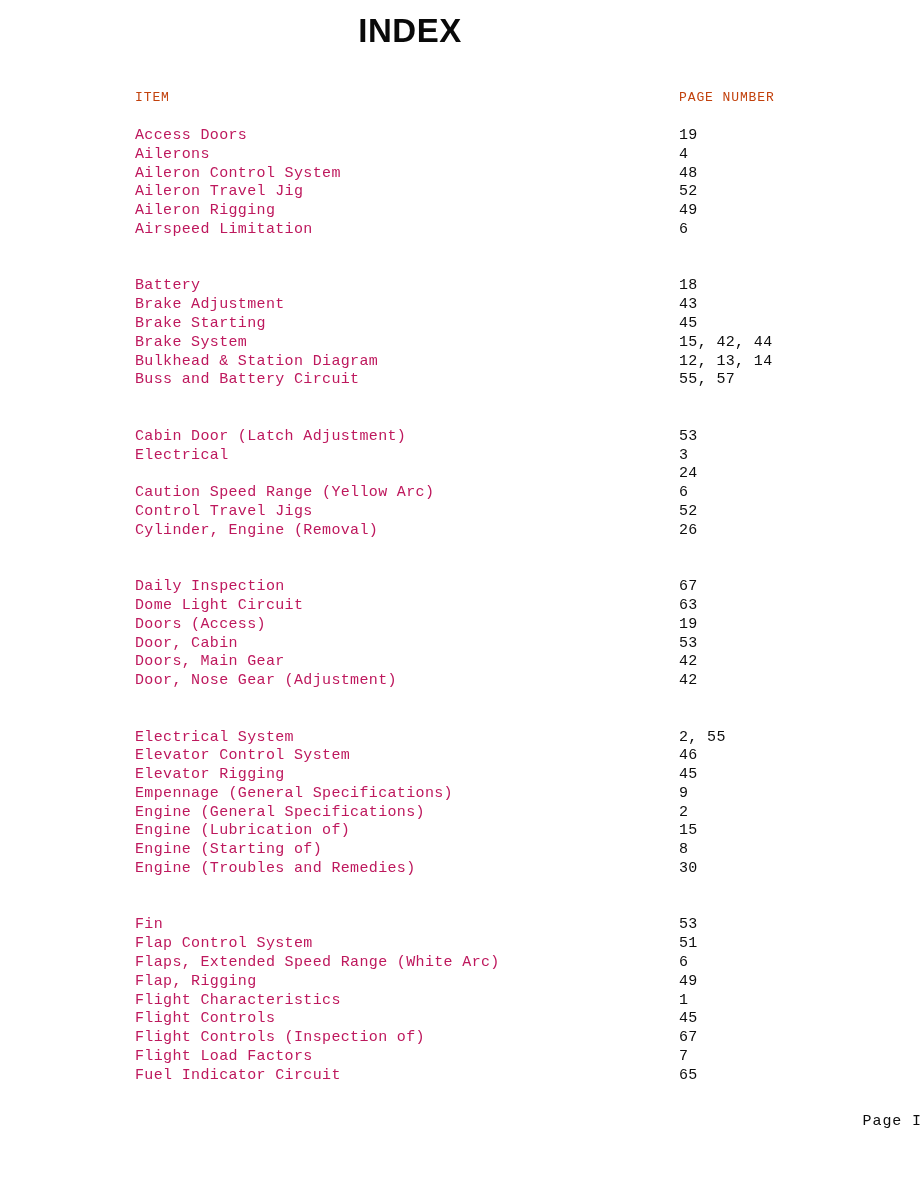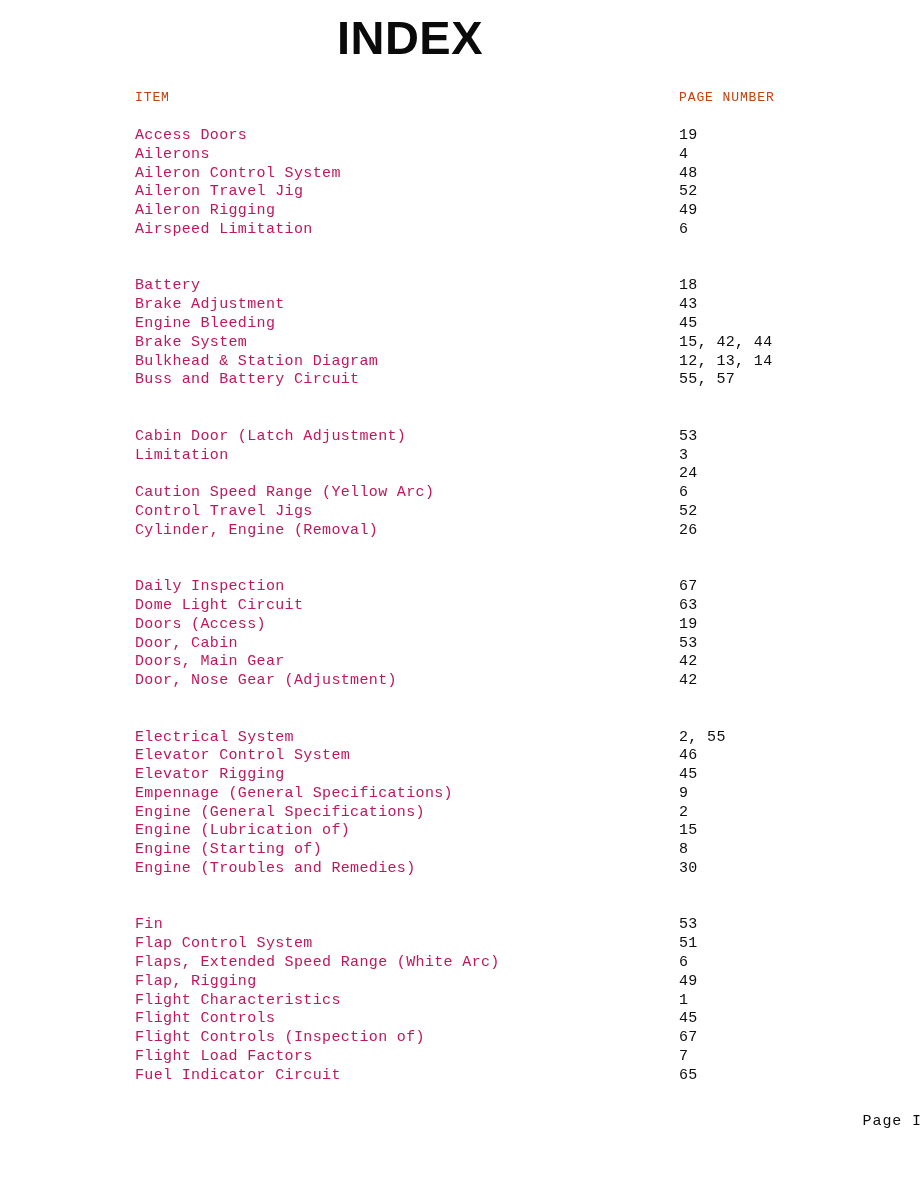--- a/index.html
+++ b/index.html
@@ -18,21 +18,21 @@
     -webkit-font-smoothing: none;
   }
   #doc-title {
     position: absolute;
     top: 14px;
     left: 0;
     width: 820px;
     text-align: center;
     font-family: "Liberation Sans", sans-serif;
     font-weight: bold;
-    font-size: 47px;
+    font-size: 33px;
     letter-spacing: 0.5px;
     line-height: 1.0;
     color: #0a0a0a;
   }
   #column-headers {
     position: absolute;
     top: 89px;
     left: 0;
     width: 922px;
     height: 20px;
@@ -111,28 +111,28 @@
         <div class="entry"><span class="entry-label">Access Doors</span><span class="entry-pages">19</span></div>
         <div class="entry"><span class="entry-label">Ailerons</span><span class="entry-pages">4</span></div>
         <div class="entry"><span class="entry-label">Aileron Control System</span><span class="entry-pages">48</span></div>
         <div class="entry"><span class="entry-label">Aileron Travel Jig</span><span class="entry-pages">52</span></div>
         <div class="entry"><span class="entry-label">Aileron Rigging</span><span class="entry-pages">49</span></div>
         <div class="entry"><span class="entry-label">Airspeed Limitation</span><span class="entry-pages">6</span></div>
       </div>
       <div class="section">
         <div class="entry"><span class="entry-label">Battery</span><span class="entry-pages">18</span></div>
         <div class="entry"><span class="entry-label">Brake Adjustment</span><span class="entry-pages">43</span></div>
-        <div class="entry"><span class="entry-label">Engine Bleeding</span><span class="entry-pages">45</span></div>
+        <div class="entry"><span class="entry-label">Brake Starting</span><span class="entry-pages">45</span></div>
         <div class="entry"><span class="entry-label">Brake System</span><span class="entry-pages">15, 42, 44</span></div>
         <div class="entry"><span class="entry-label">Bulkhead &amp; Station Diagram</span><span class="entry-pages">12, 13, 14</span></div>
         <div class="entry"><span class="entry-label">Buss and Battery Circuit</span><span class="entry-pages">55, 57</span></div>
       </div>
       <div class="section">
         <div class="entry"><span class="entry-label">Cabin Door (Latch Adjustment)</span><span class="entry-pages">53</span></div>
-        <div class="entry"><span class="entry-label">Limitation</span><span class="entry-pages">3</span></div>
+        <div class="entry"><span class="entry-label">Electrical</span><span class="entry-pages">3</span></div>
         <div class="entry"><span class="entry-pages">24</span></div>
         <div class="entry"><span class="entry-label">Caution Speed Range (Yellow Arc)</span><span class="entry-pages">6</span></div>
         <div class="entry"><span class="entry-label">Control Travel Jigs</span><span class="entry-pages">52</span></div>
         <div class="entry"><span class="entry-label">Cylinder, Engine (Removal)</span><span class="entry-pages">26</span></div>
       </div>
       <div class="section">
         <div class="entry"><span class="entry-label">Daily Inspection</span><span class="entry-pages">67</span></div>
         <div class="entry"><span class="entry-label">Dome Light Circuit</span><span class="entry-pages">63</span></div>
         <div class="entry"><span class="entry-label">Doors (Access)</span><span class="entry-pages">19</span></div>
         <div class="entry"><span class="entry-label">Door, Cabin</span><span class="entry-pages">53</span></div>

